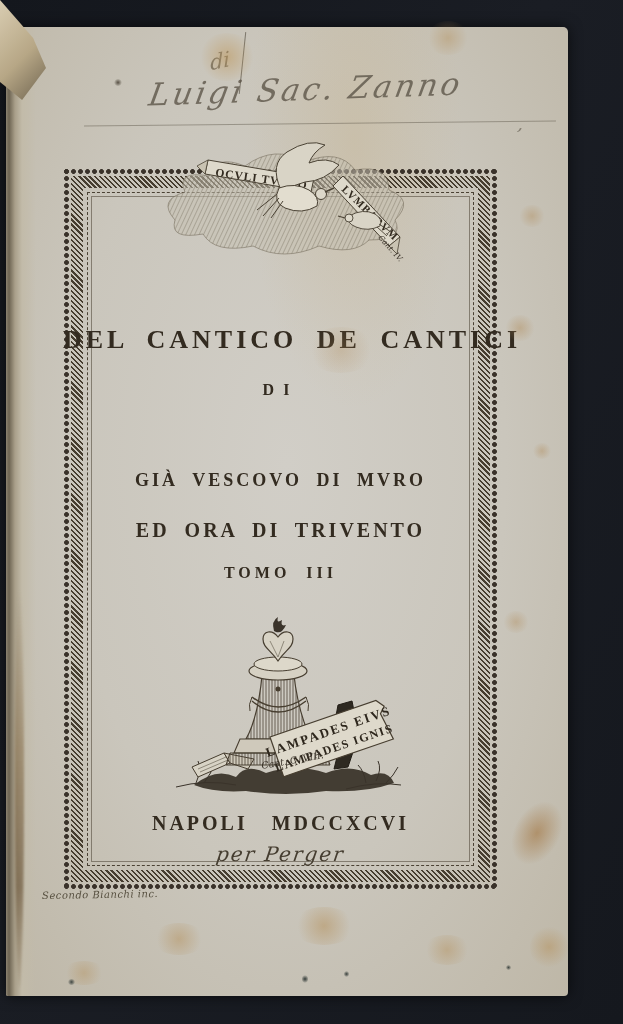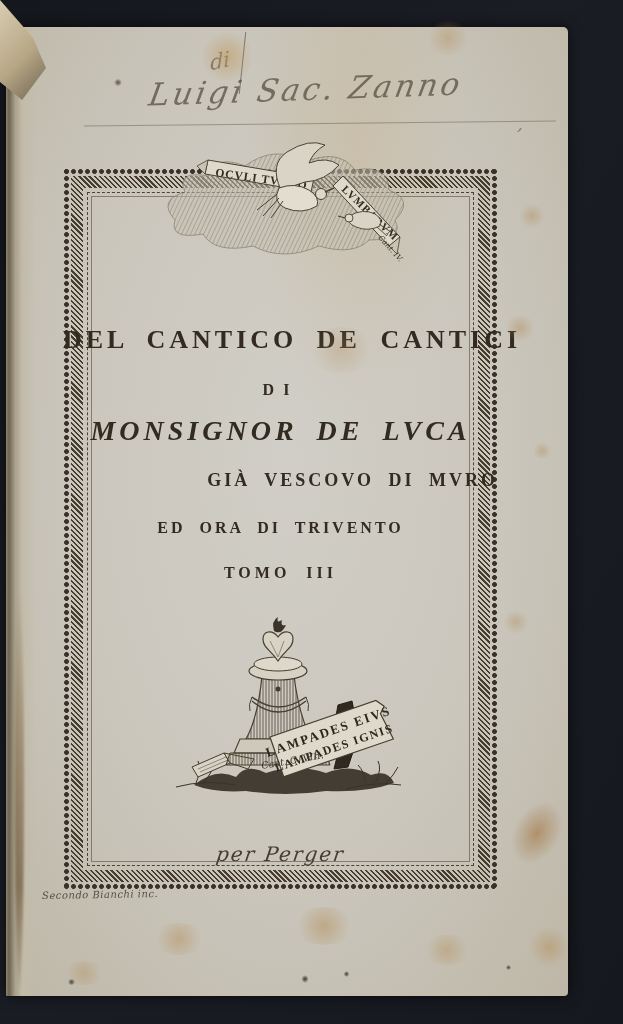--- a/index.html
+++ b/index.html
@@ -84,22 +84,22 @@
     border-image:repeating-linear-gradient(45deg,#463d2f 0 1.6px,rgba(70,61,47,0) 1.6px 3.6px) 12;
   }
   .inner-dash{position:absolute;inset:24px;border:1px dashed #4a4133;}
   .inner-line{position:absolute;inset:28px;border:1px solid rgba(74,65,51,.55);}
   
   .tline{position:absolute;left:0;right:0;text-align:center;color:#332b20;white-space:nowrap;}
   .t1{top:108px;font-size:19px;font-weight:700;letter-spacing:3px;word-spacing:14px;}
   .t2{top:157px;font-size:26px;font-weight:700;letter-spacing:4px;word-spacing:9px;}
   .t3{top:213px;font-size:16px;font-weight:700;letter-spacing:9px;}
   .t4{top:247px;font-size:28px;font-weight:700;font-style:italic;letter-spacing:4px;word-spacing:8px;}
-  .t5{top:302px;font-size:18px;font-weight:600;letter-spacing:3px;word-spacing:7px;text-align:right;}
-  .t6{top:351px;font-size:16px;font-weight:600;letter-spacing:3px;word-spacing:7px;}
+  .t5{top:302px;font-size:18px;font-weight:600;letter-spacing:3px;word-spacing:7px;}
+  .t6{top:351px;font-size:20px;font-weight:600;letter-spacing:3px;word-spacing:7px;}
   .t7{top:396px;font-size:16px;font-weight:700;letter-spacing:4px;word-spacing:8px;}
   .t-napoli{top:644px;font-size:20px;font-weight:700;letter-spacing:3px;word-spacing:16px;}
   .t-perger{top:674px;font:italic 20px "DejaVu Serif", serif;color:#453d30;letter-spacing:2px;transform:skewX(-8deg);}
   
   .dove-svg{position:absolute;left:calc(50% + 12px);top:-44px;transform:translateX(-50%);z-index:4;}
   .altar-svg{position:absolute;left:calc(50% + 10px);top:449px;transform:translateX(-50%);}
   
   .credit{
     position:absolute;left:36px;top:862px;
     font:italic 10px "DejaVu Serif", serif;color:#564f3f;
@@ -168,21 +168,20 @@
         <g>
           <path d="M196,92 q14,-8 26,-2 q8,5 5,12 q-12,6 -24,1 q-10,-4 -7,-11 Z" fill="#d9d4c6" stroke="#4a4234" stroke-width="0.9"></path>
           <circle cx="196" cy="94" r="4" fill="#ddd8ca" stroke="#4a4234" stroke-width="0.9"></circle>
           <path d="M192,94 L185,92" stroke="#4a4234" stroke-width="1.2"></path>
           <path d="M226,100 L238,108 M224,103 L234,112" stroke="#4a4234" stroke-width="0.9"></path>
         </g>
       </svg>
 
       <div class="tline t2">DEL CANTICO DE CANTICI</div>
       <div class="tline t3">DI</div>
-      <div class="tline t4">MONSIGNOR DE LVCA</div>
       <div class="tline t5">GIÀ VESCOVO DI MVRO</div>
       <div class="tline t6">ED ORA DI TRIVENTO</div>
       <div class="tline t7">TOMO III</div>
 
       <svg class="altar-svg" width="250" height="190" viewBox="0 0 250 190">
         <defs>
           <pattern id="vhatch" width="3" height="3" patternUnits="userSpaceOnUse">
             <line x1="1" y1="0" x2="1" y2="3" stroke="#4c4336" stroke-width="0.8"></line>
           </pattern>
         </defs>
@@ -220,20 +219,21 @@
         </g>
 
         <g transform="translate(104,120) rotate(-19)">
           <path d="M0,0 L112,0 L118,8 L112,14 L116,42 L0,42 Z" fill="#ded9cb" stroke="#473e30" stroke-width="1.2"></path>
           <text x="57" y="18" text-anchor="middle" font-family="Liberation Serif, serif" font-size="13" font-weight="bold" letter-spacing="2" fill="#2e271d">LAMPADES EIVS</text>
           <text x="57" y="35" text-anchor="middle" font-family="Liberation Serif, serif" font-size="12" font-weight="bold" letter-spacing="1.5" fill="#2e271d">LAMPADES IGNIS</text>
         </g>
         <text class="emblem-citation" transform="translate(96,152) rotate(-10)" font-family="DejaVu Serif, serif" font-size="9.5" font-style="italic" fill="#3a332a">Cant. C. VIII.</text>
       </svg>
 
+      <div class="tline t-napoli">NAPOLI MDCCXCVI</div>
       <div class="tline t-perger">per Perger</div>
     </div>
 
     <div class="credit">Secondo Bianchi inc.</div>
 
     <div class="spot" style="left:192px;top:6px;width:58px;height:48px;background:radial-gradient(circle,rgba(190,152,92,.55) 0%,rgba(190,152,92,0) 70%);"></div>
     <div class="spot" style="left:420px;top:-6px;width:44px;height:34px;background:radial-gradient(circle,rgba(180,142,86,.4) 0%,rgba(180,142,86,0) 70%);"></div>
     <div class="spot" style="left:108px;top:52px;width:8px;height:7px;background:radial-gradient(circle,rgba(58,50,38,.8) 0%,rgba(58,50,38,0) 75%);"></div>
     <div class="spot" style="left:512px;top:178px;width:28px;height:22px;background:radial-gradient(circle,rgba(176,138,87,.4) 0%,rgba(176,138,87,0) 70%);"></div>
     <div class="spot" style="left:498px;top:288px;width:32px;height:26px;background:radial-gradient(circle,rgba(176,138,87,.42) 0%,rgba(176,138,87,0) 70%);"></div>

